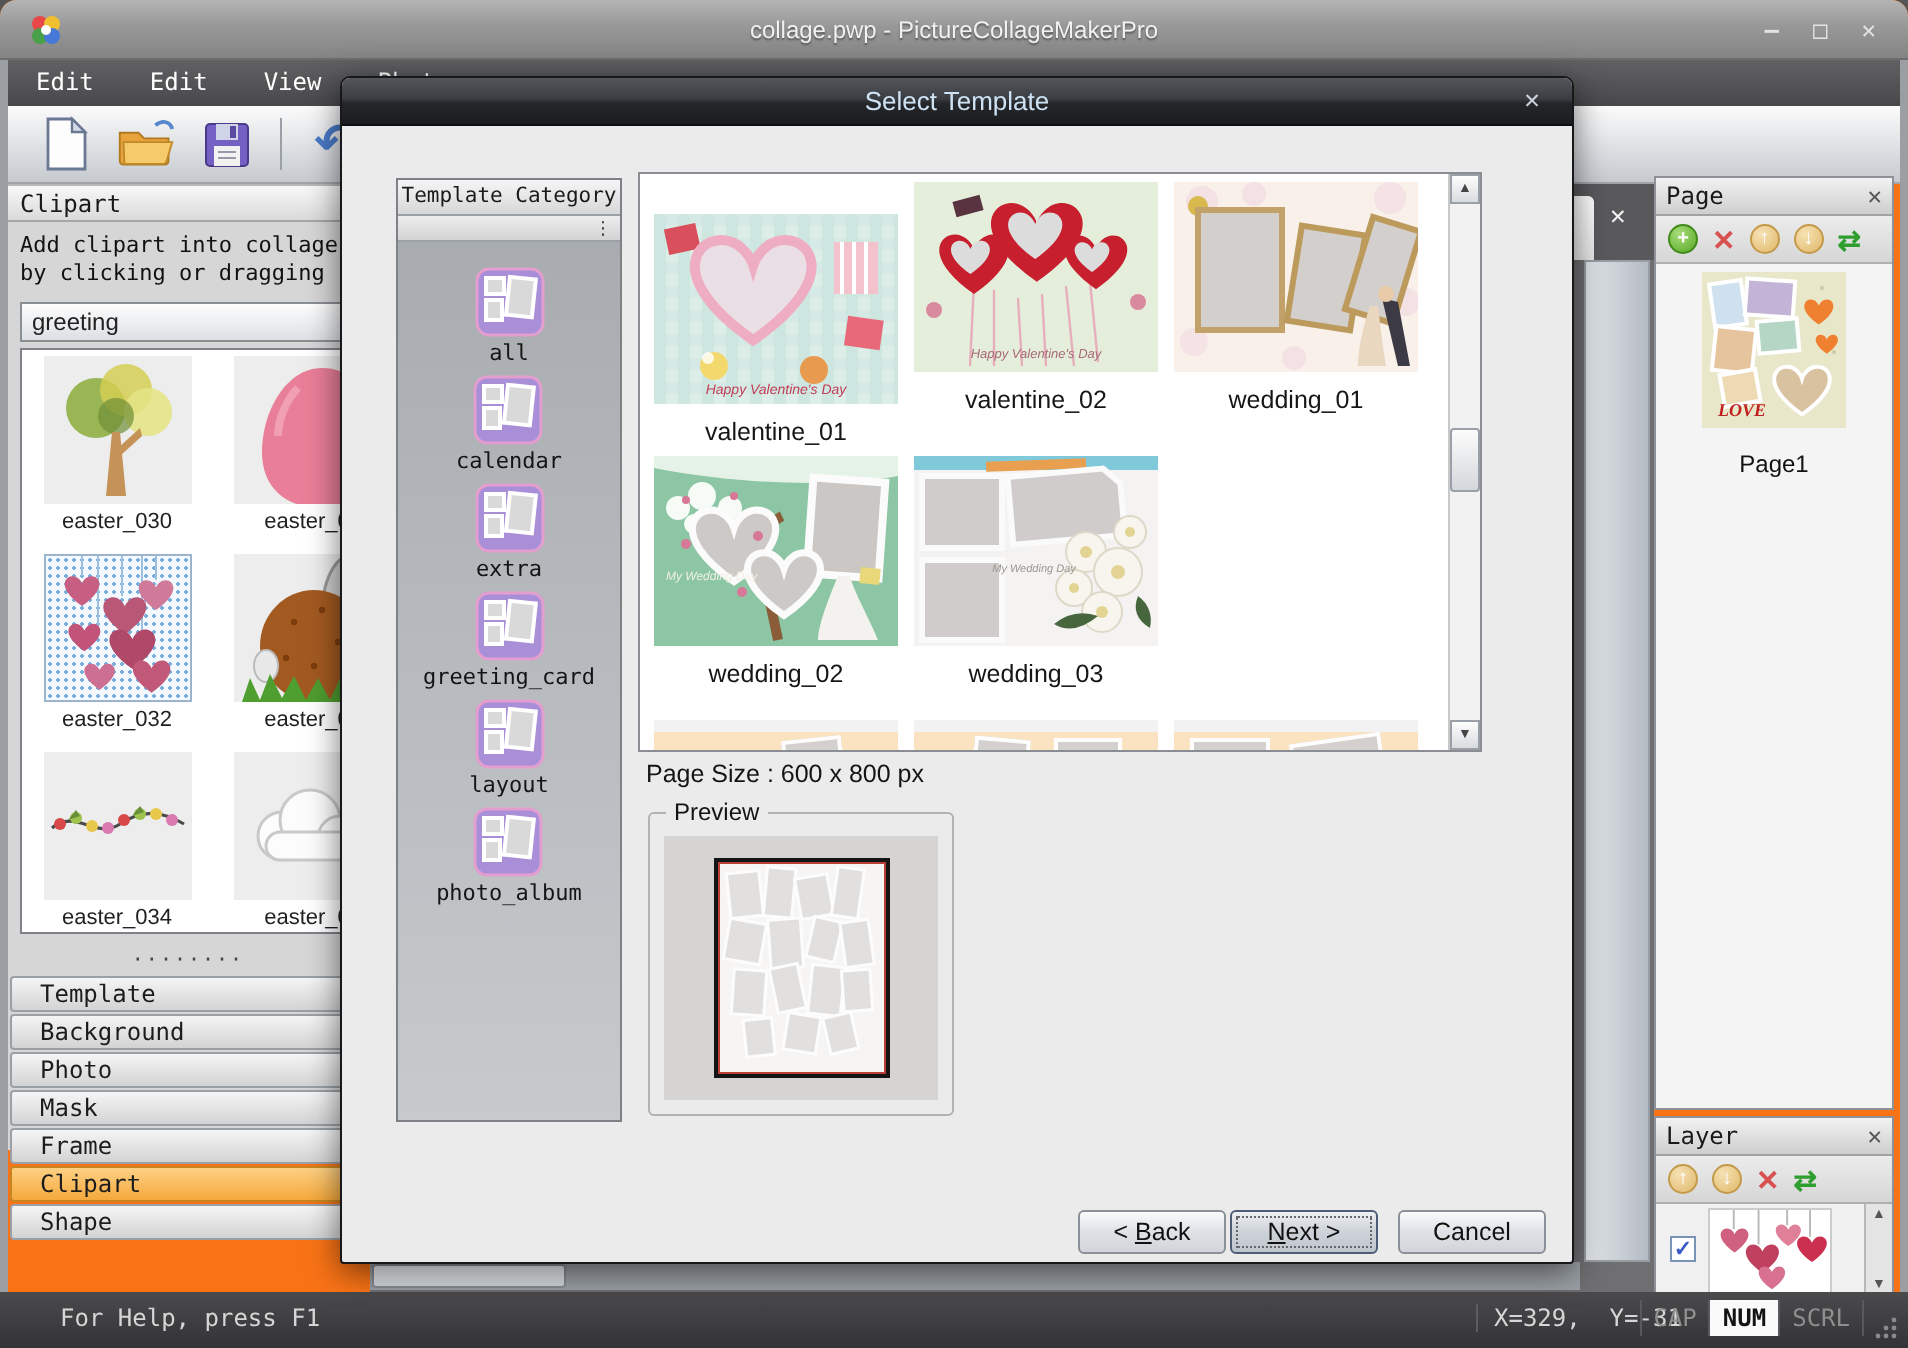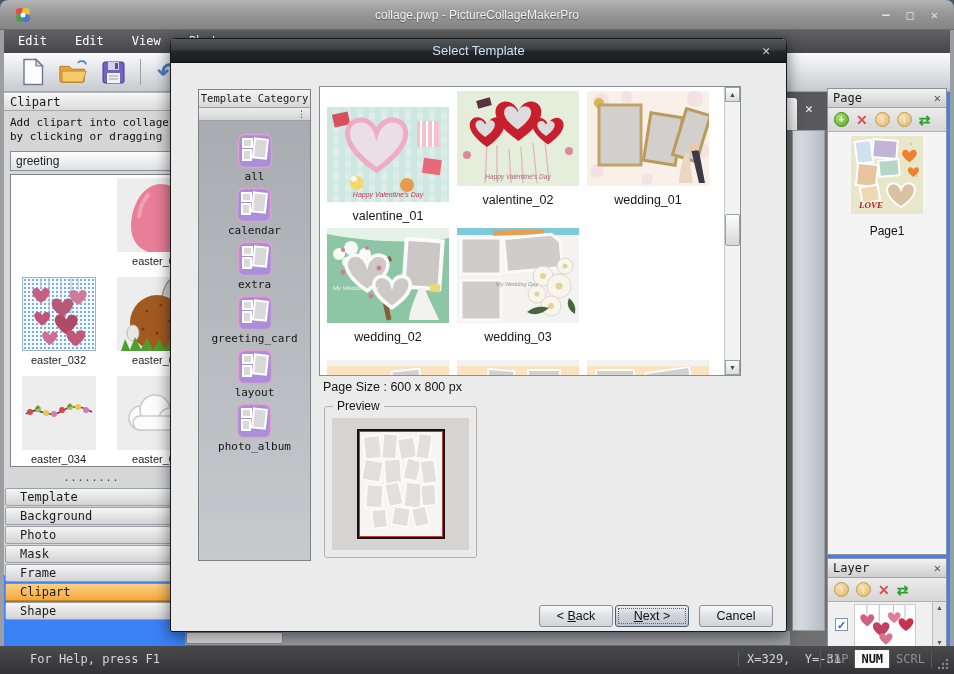--- a/index.html
+++ b/index.html
@@ -1,18 +1,18 @@
 <!DOCTYPE html>
 <html><head>
 <meta charset="utf-8">
 <style>
   html,body{margin:0;padding:0;background:#555;}
   *{box-sizing:border-box;}
   .screen{position:relative;width:954px;height:674px;overflow:hidden;
-    background:#3b82f6;font-family:"Liberation Sans",sans-serif;
+    background:#f97316;font-family:"Liberation Sans",sans-serif;
     border-radius:8px 8px 0 0;}
   .mono{font-family:"DejaVu Sans Mono",monospace;}
 
   
   .titlebar{position:absolute;left:0;top:0;right:0;height:30px;
     background:linear-gradient(#b4b4b4,#989898 45%,#848484);
     border-radius:8px 8px 0 0;border-bottom:1px solid #6d6d6d;}
   .app-icon{position:absolute;left:15px;top:7px;width:16px;height:16px;}
   .win-title{position:absolute;left:0;right:0;top:0;line-height:30px;text-align:center;
     color:#f1f1f1;font-size:12px;text-shadow:0 1px 1px rgba(60,60,60,.7);}
@@ -33,21 +33,21 @@
   .toolbar{position:absolute;left:4px;right:4px;top:53px;height:39px;
     background:linear-gradient(#fbfbfb,#d3d7db 75%,#c6cacf);
     border-bottom:1px solid #a0a4a8;display:flex;align-items:center;padding-left:14px;gap:10px;z-index:1;}
   .tool-btn{width:30px;height:30px;display:flex;align-items:center;justify-content:center;}
   .tool-sep{width:1px;height:26px;background:#9aa0a6;margin:0 2px;}
   .glyph-undo,.glyph-redo{font-size:26px;line-height:26px;color:#4a7ac8;font-weight:bold;
     font-family:"DejaVu Sans",sans-serif;}
 
   
   .left-panel{position:absolute;left:4px;top:92px;width:181px;height:483px;
-    background:#d6d6d6;border-right:6px solid #be185d;z-index:2;}
+    background:#d6d6d6;border-right:1px solid #be185d;z-index:2;}
   .panel-cap{height:19px;background:linear-gradient(#f8f8f8,#dadada);
     border-top:1px solid #b8b8b8;border-bottom:1px solid #a6a6a6;
     font-size:12px;color:#1a1a1a;line-height:18px;padding-left:6px;}
   .clip-instr{padding:5px 6px 2px 6px;font-size:11px;line-height:14px;color:#111;width:181px;}
   .clip-filter{margin:5px 6px 0 6px;height:20px;border:1px solid #8a8f94;
     background:linear-gradient(#fdfdfd,#dde0e4);font-size:12px;color:#222;
     line-height:18px;padding-left:5px;}
   .clip-list{position:absolute;left:6px;top:82px;width:169px;height:293px;
     background:#fff;border:1px solid #7e8288;overflow:hidden;}
   .clip-cell{position:absolute;width:95px;text-align:center;}
@@ -253,20 +253,33 @@
     </div>
   </div>
   <div class="vstrip"></div>
 
   <div class="left-panel">
     <div class="panel-cap mono">Clipart</div>
     <div class="clip-instr mono">Add clipart into collage by clicking or dragging</div>
     <div class="clip-filter">greeting</div>
 
     <div class="clip-list">
+      <div class="clip-cell" style="left:0;top:3px">
+        <div class="clip-art">
+          <svg width="74" height="74" viewBox="0 0 74 74">
+            <circle cx="26" cy="26" r="15" fill="#8fae42" opacity=".9"></circle>
+            <circle cx="41" cy="17" r="13" fill="#d3ce52" opacity=".85"></circle>
+            <circle cx="52" cy="28" r="12" fill="#e4e386" opacity=".9"></circle>
+            <circle cx="36" cy="30" r="9" fill="#6f8f36" opacity=".7"></circle>
+            <path d="M34 38 L31 70 H41 L38 38 Z" fill="#c59358"></path>
+            <path d="M37 46 L48 36 L49 40 L38 50 Z" fill="#c59358"></path>
+          </svg>
+        </div>
+        <div class="clip-label">easter_030</div>
+      </div>
       <div class="clip-cell" style="left:95px;top:3px">
         <div class="clip-art">
           <svg width="74" height="74" viewBox="0 0 74 74">
             <path d="M44 6 C64 6 76 28 76 48 C76 66 62 76 44 76 C26 76 14 66 14 48 C14 28 26 6 44 6 Z" fill="#e87e97"></path>
             <path d="M32 16 C26 22 22 32 22 40" stroke="#f2a8ba" stroke-width="4" fill="none" opacity=".8"></path>
           </svg>
         </div>
         <div class="clip-label">easter_0</div>
       </div>
       <div class="clip-cell" style="left:0;top:102px">

